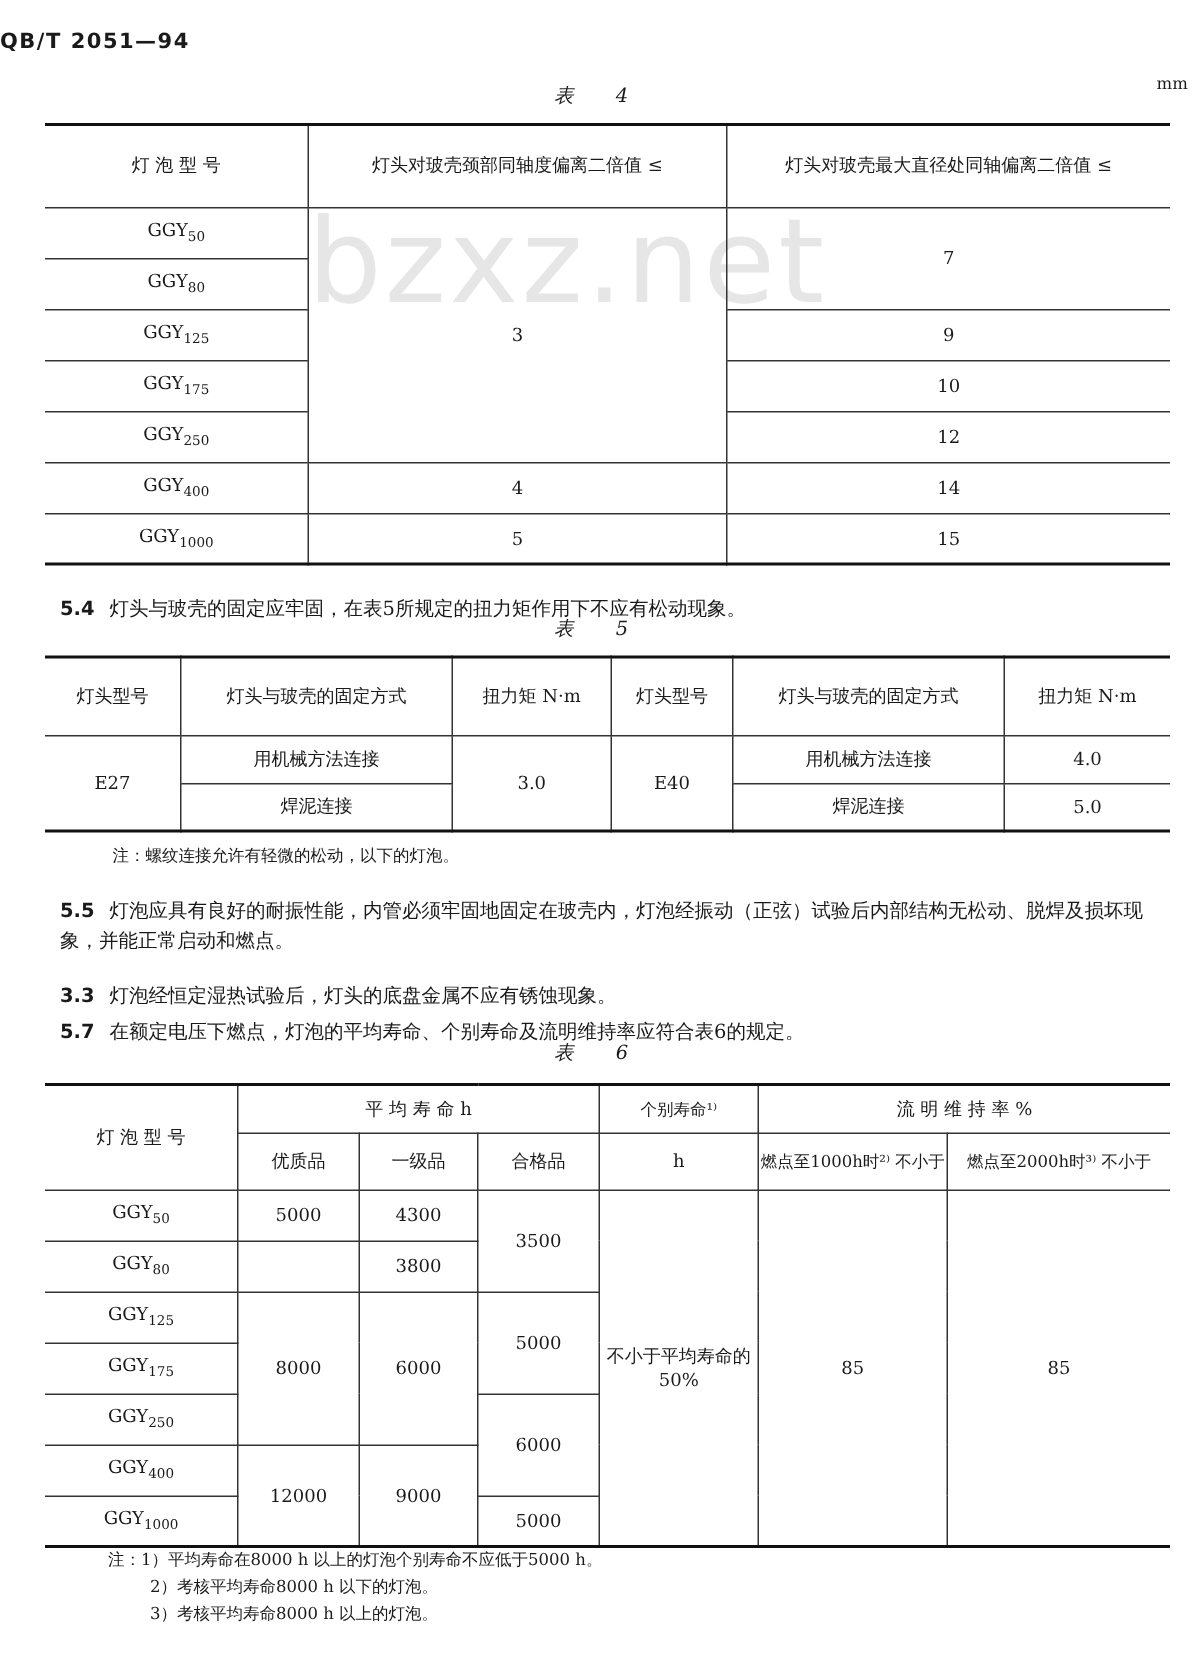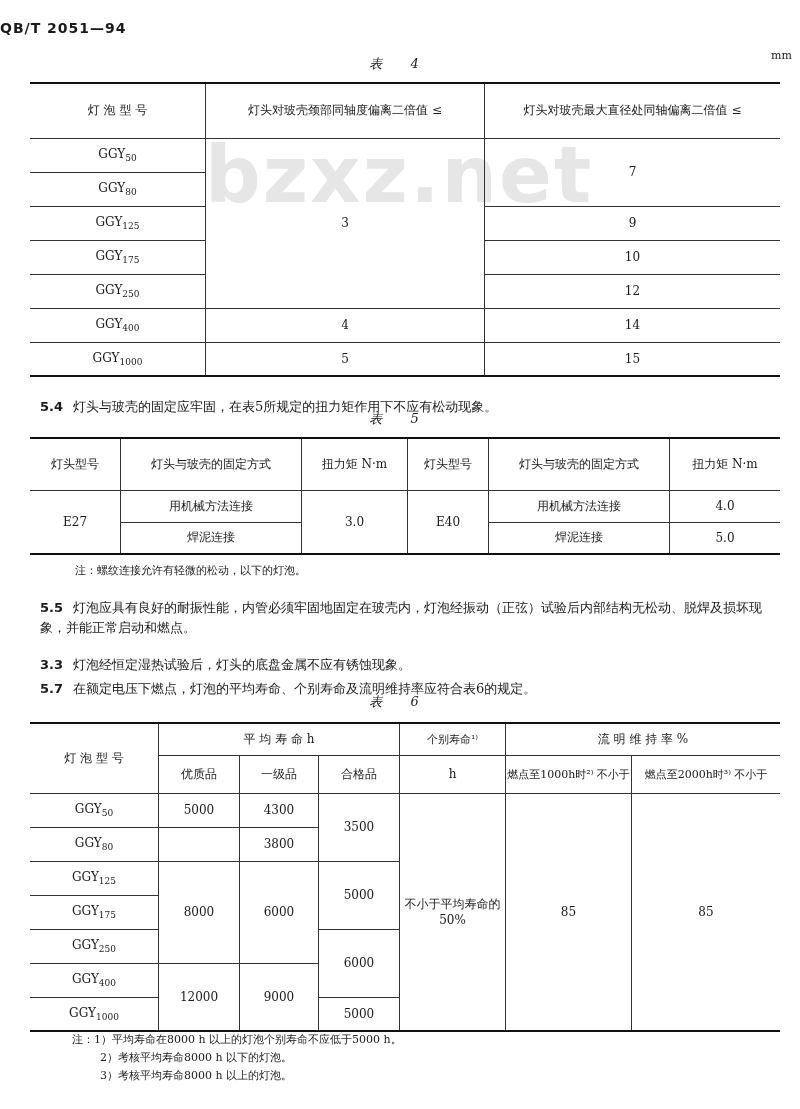--- a/index.html
+++ b/index.html
@@ -1,21 +1,21 @@
 <!DOCTYPE html>
 <html><head>
 <meta charset="utf-8">
 <style>
   html, body { margin: 0; padding: 0; background: #fff; }
   body { width: 800px; height: 1109px; position: relative; overflow: hidden;
          font-family: "DejaVu Serif", "Liberation Serif", serif; color: #1a1a1a; }
   .page-header { position: absolute; top: 20px; left: 0; width: 784px; text-align: left;
          font-family: "DejaVu Sans", "Liberation Sans", sans-serif; font-weight: bold; font-size: 14px; letter-spacing: 1px; }
   .watermark { position: absolute; top: 130px; left: 205px; font-family: "DejaVu Sans", "Liberation Sans", sans-serif;
-         font-weight: bold; font-size: 78px; color: #e6e6e6; letter-spacing: 2px; z-index: 0; pointer-events: none; }
+         font-weight: normal; font-size: 78px; color: #e6e6e6; letter-spacing: 2px; z-index: 0; pointer-events: none; }
   .table-caption { position: absolute; left: 0; width: 800px; text-align: center; font-size: 13px; letter-spacing: 12px; font-style: italic; }
   .unit { position: absolute; font-size: 11px; }
   table { position: absolute; border-collapse: collapse; font-size: 12px; z-index: 1; background: transparent; }
   td, th { border: 1px solid #333; text-align: center; font-weight: normal; padding: 0; }
   table.t { border-top: 2px solid #111; border-bottom: 2px solid #111; }
   table.t td:first-child, table.t th:first-child { border-left: none; }
   table.t td:last-child, table.t th:last-child { border-right: none; }
   .model sub { font-size: 9px; }
   .para { position: absolute; left: 40px; width: 740px; font-size: 13px; line-height: 20px; margin-top: 15px; }
   .para .num { font-family: "DejaVu Sans", "Liberation Sans", sans-serif; font-weight: bold; margin-right: 10px; }

